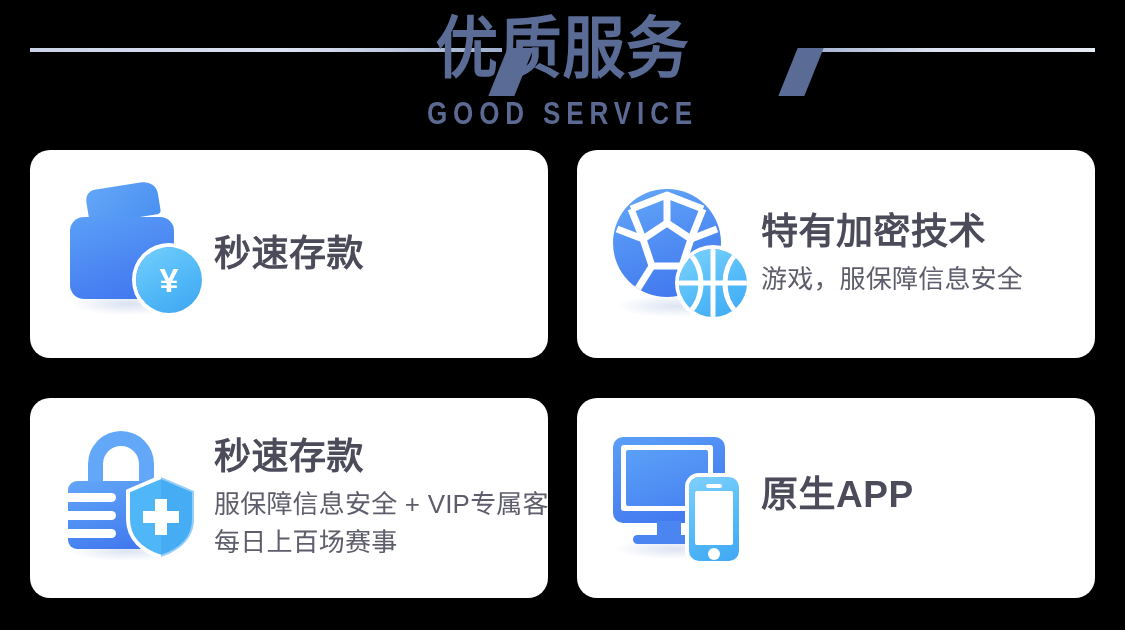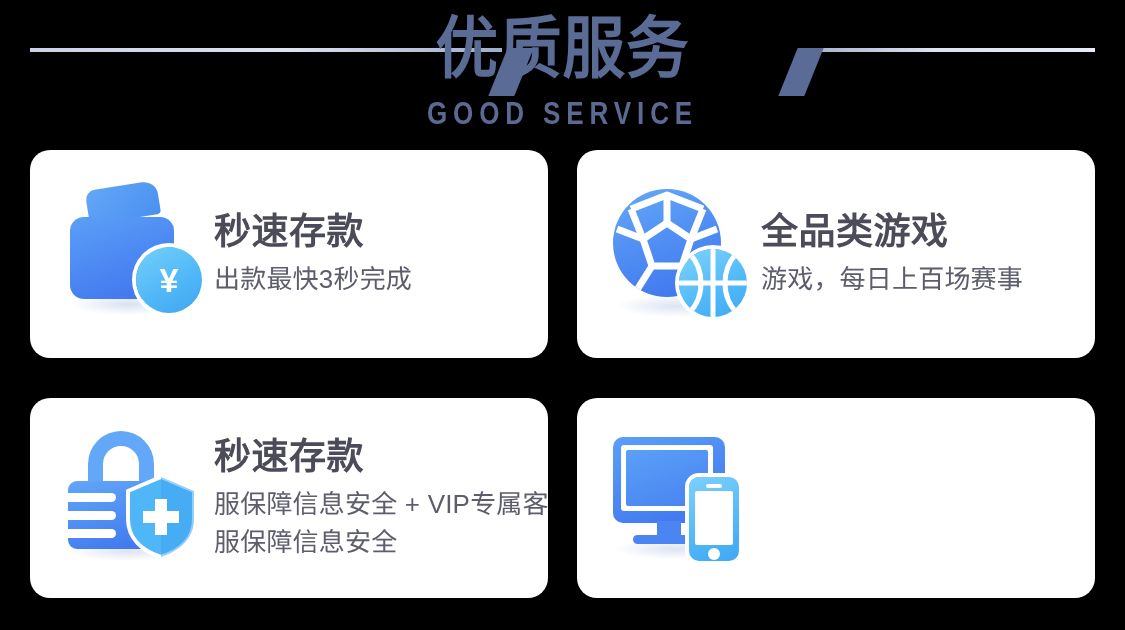--- a/index.html
+++ b/index.html
@@ -318,23 +318,20 @@
           <div class="wallet-flap"></div>
           <div class="wallet-body"></div>
           <div class="wallet-clasp"></div>
           <div class="wallet-clasp-dot"></div>
           <div class="wallet-coin"></div>
           <div class="wallet-yen">¥</div>
         </div>
       </div>
       <div class="card-text">
         <div class="card-title">秒速存款</div>
-        <div class="card-desc">
-          <span class="line">出款最快3秒完成</span>
-        </div>
       </div>
     </div>
 
     <div class="card">
       <div class="card-icon">
         <div class="ball-wrap">
           <div class="ball-shadow"></div>
           <div class="soccer">
             <svg width="108" height="108" viewBox="0 0 108 108" fill="none">
               <g stroke="#ffffff" stroke-width="7" stroke-linejoin="round" fill="none">
@@ -356,23 +353,23 @@
                 <line x1="34" y1="0" x2="34" y2="68"></line>
                 <line x1="0" y1="34" x2="68" y2="34"></line>
                 <path d="M10,4 C26,20 26,48 10,64"></path>
                 <path d="M58,4 C42,20 42,48 58,64"></path>
               </g>
             </svg>
           </div>
         </div>
       </div>
       <div class="card-text">
-        <div class="card-title">全品类游戏</div>
+        <div class="card-title">特有加密技术</div>
         <div class="card-desc">
-          <span class="line">游戏，每日上百场赛事</span>
+          <span class="line">游戏，服保障信息安全</span>
         </div>
       </div>
     </div>
 
     <div class="card">
       <div class="card-icon">
         <div class="lock-wrap">
           <div class="lock-shadow"></div>
           <div class="lock-shackle"></div>
           <div class="lock-body">
@@ -386,21 +383,21 @@
               <path d="M37,2 L70,16 L70,44 C70,64 55,76 37,82 Z" fill="#3fa6f2" opacity="0.55"></path>
               <path d="M31,24 h12 v12 h12 v12 h-12 v12 h-12 v-12 h-12 v-12 h12 z" fill="#ffffff"></path>
             </svg>
           </div>
         </div>
       </div>
       <div class="card-text">
         <div class="card-title">秒速存款</div>
         <div class="card-desc">
           <span class="line">服保障信息安全 + VIP专属客</span>
-          <span class="line">服保障信息安全</span>
+          <span class="line">每日上百场赛事</span>
         </div>
       </div>
     </div>
 
     <div class="card">
       <div class="card-icon">
         <div class="dev-wrap">
           <div class="dev-shadow"></div>
           <div class="monitor-frame"></div>
           <div class="monitor-inner"></div>
@@ -408,19 +405,20 @@
           <div class="monitor-neck"></div>
           <div class="monitor-base"></div>
           <div class="phone">
             <div class="phone-speaker"></div>
             <div class="phone-screen"></div>
             <div class="phone-home"></div>
           </div>
         </div>
       </div>
       <div class="card-text">
+        <div class="card-title">原生APP</div>
         <div class="card-desc">
         </div>
       </div>
     </div>
 
   </div>
 </div>
 
 </body></html>

